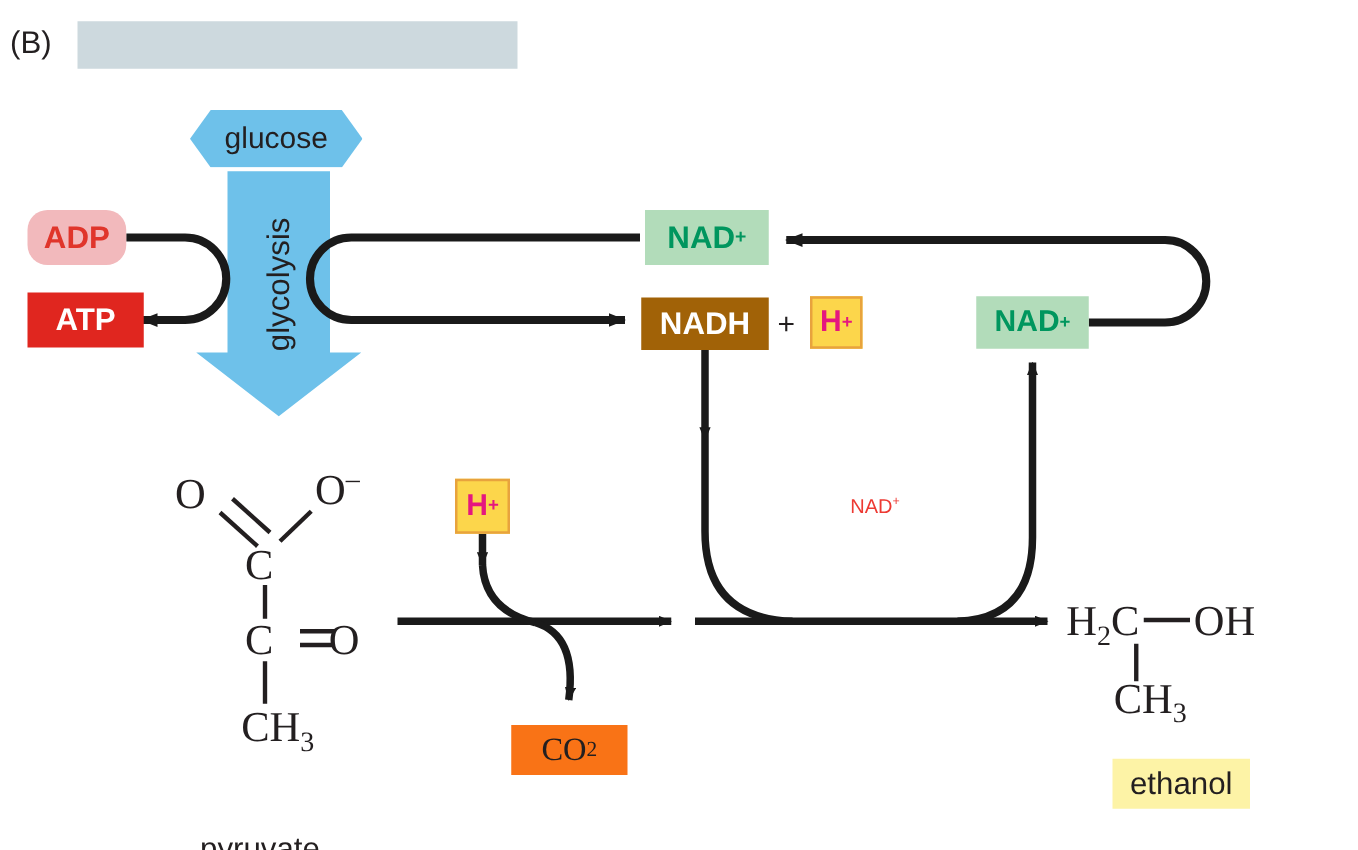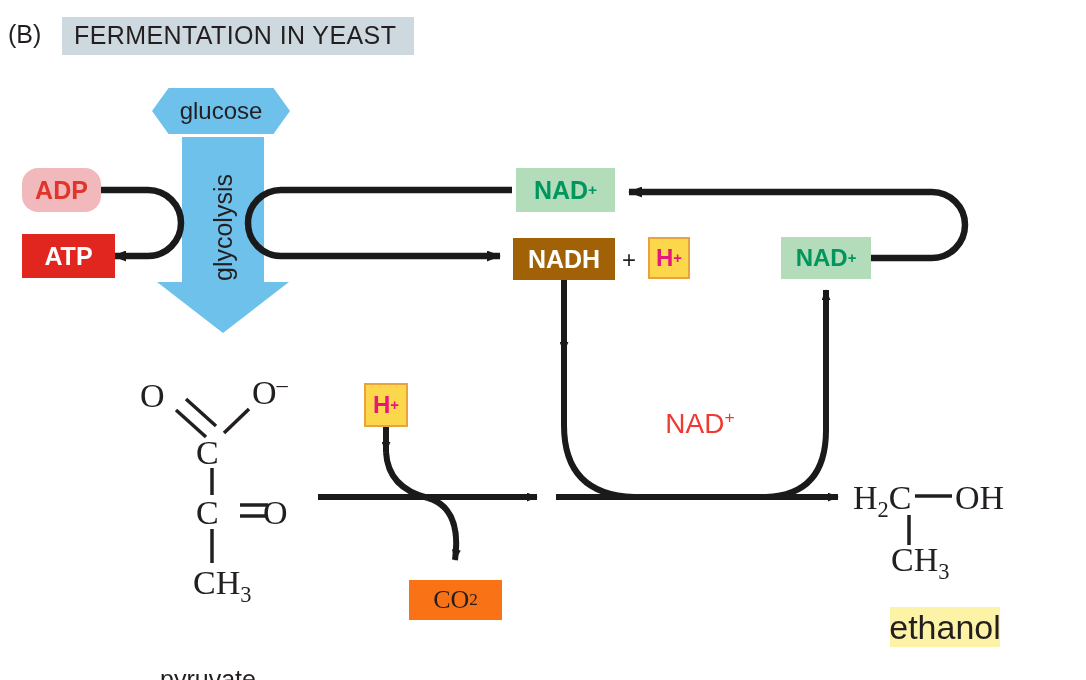--- a/index.html
+++ b/index.html
@@ -133,37 +133,37 @@
     color: #231f20;
     font-size: 26px;
     font-weight: normal;
     font-family: "Liberation Serif", serif;
   }
   #ethanol-box {
     left: 890px; top: 607px;
     width: 110px; height: 40px;
     background: #fdf3a6;
     color: #231f20;
-    font-size: 34px;
+    font-size: 25px;
     font-weight: normal;
   }
 
   sup.chg {
     font-size: 0.62em;
     vertical-align: super;
     line-height: 0;
   }
 
   
   #nad-regen-caption {
-    left: 600px; top: 406px;
+    left: 600px; top: 396px;
     width: 200px;
     text-align: center;
     color: #ed3a33;
-    font-size: 28px;
+    font-size: 16px;
     line-height: 1.28;
   }
 
   
   .chem {
     font-family: "Liberation Serif", serif;
     color: #231f20;
     font-size: 34px;
   }
   .chem sub {
@@ -199,21 +199,20 @@
     pointer-events: none;
   }
 </style>
 </head>
 <body>
 
 <div id="canvas">
 
   <div class="abs" id="panel-letter">(B)</div>
   <div class="abs" id="panel-title-bg"></div>
-  <div class="abs" id="panel-title">FERMENTATION IN YEAST</div>
 
   <svg class="abs" id="svg-lines" viewBox="0 0 1086 680">
     <defs>
       <marker id="ah" markerWidth="11" markerHeight="9" refX="10.2" refY="4.5" orient="auto" markerUnits="userSpaceOnUse">
         <path d="M0,0 L11,4.5 L0,9 z" fill="#1a1a1a"></path>
       </marker>
       <marker id="ah-big" markerWidth="14" markerHeight="11" refX="13" refY="5.5" orient="auto" markerUnits="userSpaceOnUse">
         <path d="M0,0 L14,5.5 L0,11 z" fill="#1a1a1a"></path>
       </marker>
     </defs>

